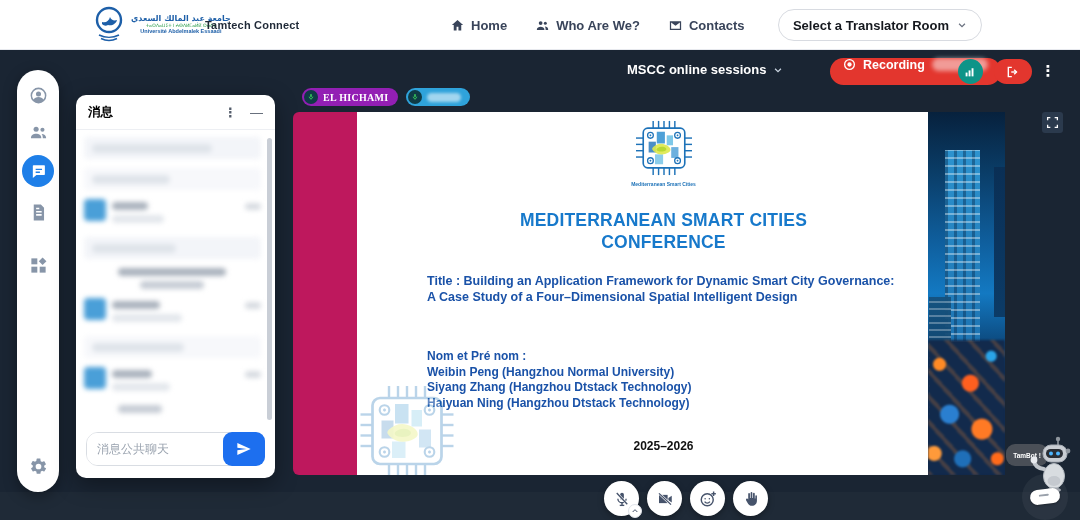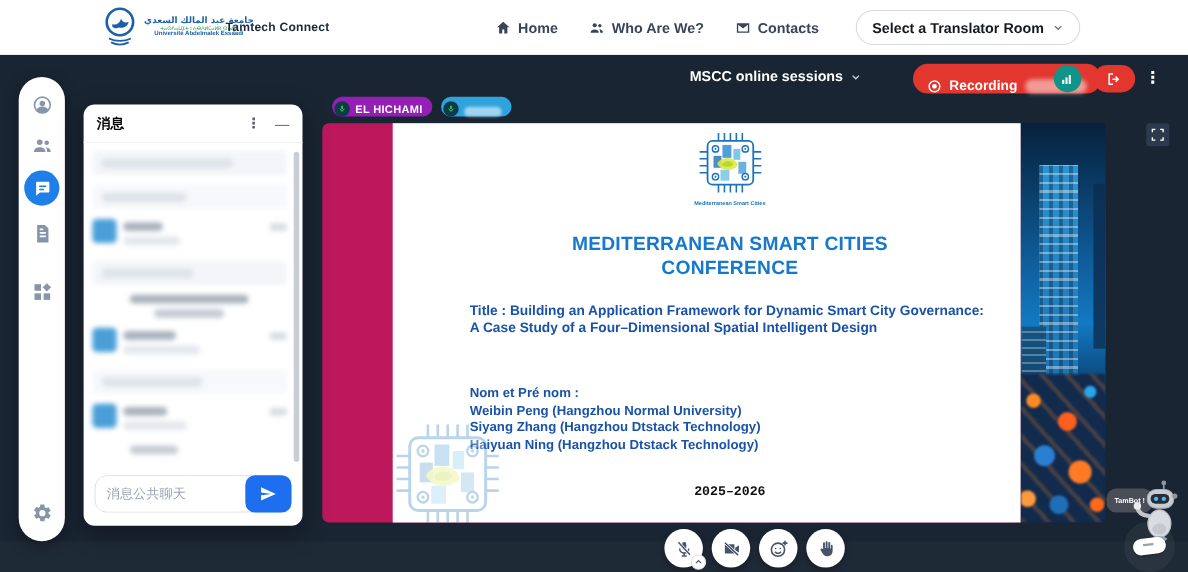--- a/index.html
+++ b/index.html
@@ -53,47 +53,47 @@
   .chat-input-wrap { padding:8px 10px 12px; }
   .chat-input-box { position:relative; height:34px; border:1.5px solid #d9dde3; border-radius:12px; }
   .chat-input-box input { position:absolute; left:0; top:0; width:140px; height:100%; border:none; outline:none; border-radius:10px; padding:0 10px; font-size:12px; color:#333; font-family:inherit; }
   .chat-input-box input::placeholder { color:#9aa3af; }
   .send-btn { position:absolute; right:-1px; top:-1px; bottom:-1px; width:42px; background:#1D6FEF; border:none; border-radius:9px; display:flex; align-items:center; justify-content:center; cursor:pointer; }
   .send-btn svg { width:16px; height:16px; fill:#fff; }
 
   
   .sess-title { position:absolute; left:627px; top:62px; display:flex; align-items:center; gap:7px; color:#fff; font-size:13px; font-weight:600; cursor:pointer; }
   .sess-title svg { width:10px; height:10px; stroke:#cbd5e1; }
-  .rec-pill { position:absolute; left:830px; top:58px; height:27px; border-radius:14px; background:#E3362E; display:flex; align-items:flex-end; gap:7px; padding:0 13px; cursor:pointer; }
+  .rec-pill { position:absolute; left:830px; top:58px; height:27px; border-radius:14px; background:#E3362E; display:flex; align-items:flex-start; gap:7px; padding:0 13px; cursor:pointer; }
   .rec-pill .rlabel { color:#fff; font-size:12.5px; font-weight:600; }
   .rec-blob { width:56px; height:13px; border-radius:7px; background:rgba(255,255,255,.5); filter:blur(2px); }
   .stats-btn { position:absolute; left:958px; top:59px; width:25px; height:25px; border-radius:50%; background:#0E9488; display:flex; align-items:center; justify-content:center; cursor:pointer; }
   .exit-btn { position:absolute; left:994px; top:59px; width:38px; height:25px; border-radius:13px; background:#E3362E; display:flex; align-items:center; justify-content:center; cursor:pointer; }
   .kebab { position:absolute; left:1040px; top:58px; width:16px; height:26px; color:#fff; font-size:15px; font-weight:bold; text-align:center; line-height:26px; cursor:pointer; }
 
   
   .badges { position:absolute; left:302px; top:88px; display:flex; gap:8px; }
-  .badge { height:18px; border-radius:9px; display:flex; align-items:flex-end; gap:5px; padding:0 9px 0 2px; }
+  .badge { height:18px; border-radius:9px; display:flex; align-items:center; gap:5px; padding:0 9px 0 2px;font-family:Liberation Serif, serif; }
   .badge .micdot { width:14px; height:14px; border-radius:50%; background:#0f3b46; display:flex; align-items:center; justify-content:center; }
   .badge .micdot svg { width:8px; height:8px; stroke:#35c75a; fill:none; }
   .badge.purple { background:#931FB4; }
   .badge.blue { background:#2FA3DB; }
   .badge .bname { color:#fff; font-size:10px; font-weight:bold; letter-spacing:.3px; }
   .name-blob { width:34px; height:9px; border-radius:5px; background:rgba(255,255,255,.55); filter:blur(1.5px); }
 
   
   .stage { position:absolute; left:293px; top:112px; width:635px; height:363px; background:#be185d; border-radius:6px; }
   .slide { position:absolute; left:64px; top:0; width:571px; height:363px; background:#fff; overflow:hidden; }
   .slide-inner { padding:6px 28px 0 70px; text-align:center; }
   .chiplogo-wrap { display:inline-block; margin-top:2px; }
   .chip-caption { font-size:5px; font-weight:bold; color:#1d72b8; margin-top:1px; }
   .slide-title { margin-top:20px; font-size:17.5px; font-weight:bold; color:#1779CB; line-height:1.25; letter-spacing:.2px; }
   .slide-sub { margin-top:19px; text-align:left; font-size:12.5px; font-weight:bold; color:#1A52A8; line-height:1.3; }
   .authors { margin-top:44px; text-align:left; font-size:12px; font-weight:bold; color:#1A52A8; line-height:1.3; }
-  .years { margin-top:27px; font-size:12px; font-weight:bold; color:#111;font-family:Liberation Mono, monospace; }
+  .years { margin-top:27px; font-size:12px; font-weight:bold; color:#111; }
   .watermark { position:absolute; left:2px; bottom:-6px; opacity:.3; }
 
   
   .cam { position:absolute; left:928px; top:112px; width:77px; height:363px; overflow:hidden;
     background:linear-gradient(180deg,#07213d 0%,#0a3c66 16%,#0f5f9e 36%,#1379c2 50%,#0d4f86 62%,#0e2f55 72%,#112646 100%); }
   .tower1 { position:absolute; left:17px; top:38px; width:35px; height:225px; background:
     repeating-linear-gradient(0deg, rgba(255,255,255,.38) 0 2px, transparent 2px 8px),
     repeating-linear-gradient(90deg, rgba(9,48,84,.45) 0 3px, transparent 3px 9px),
     linear-gradient(180deg,#2d93cf,#1b6fae); }
   .tower2 { position:absolute; left:1px; top:185px; width:22px; height:125px; opacity:.95; background:

